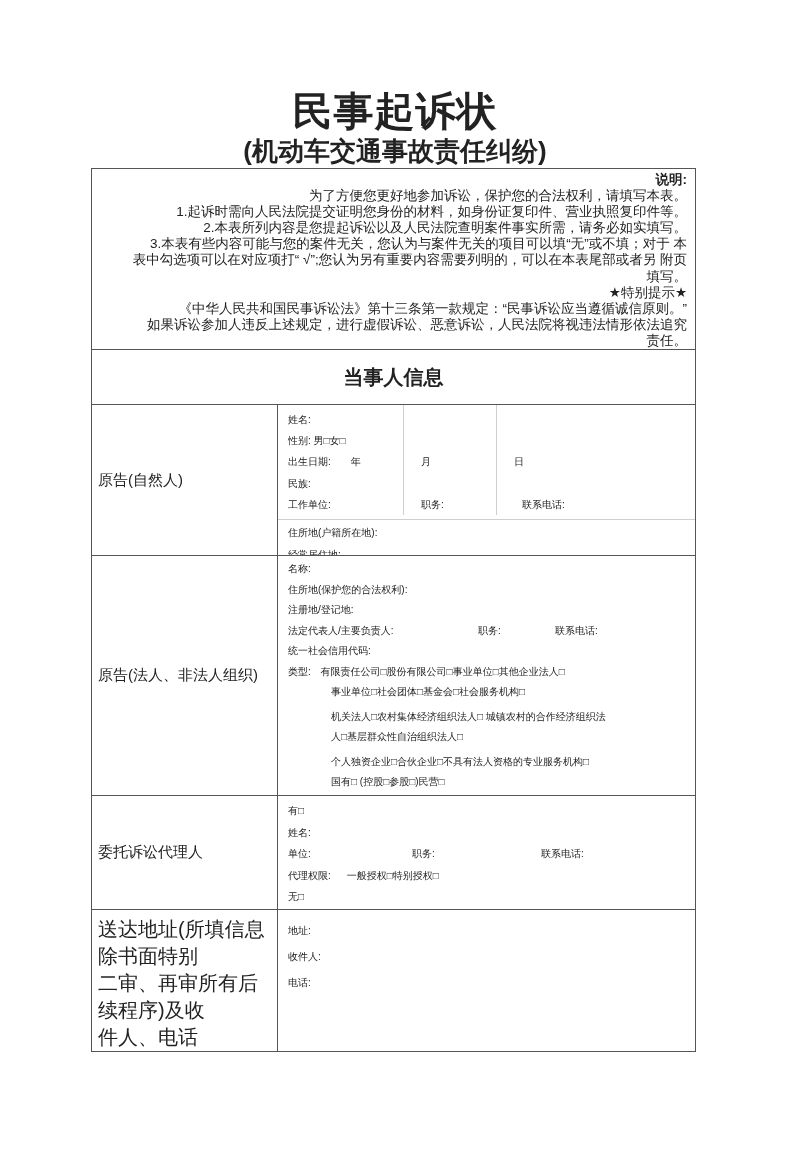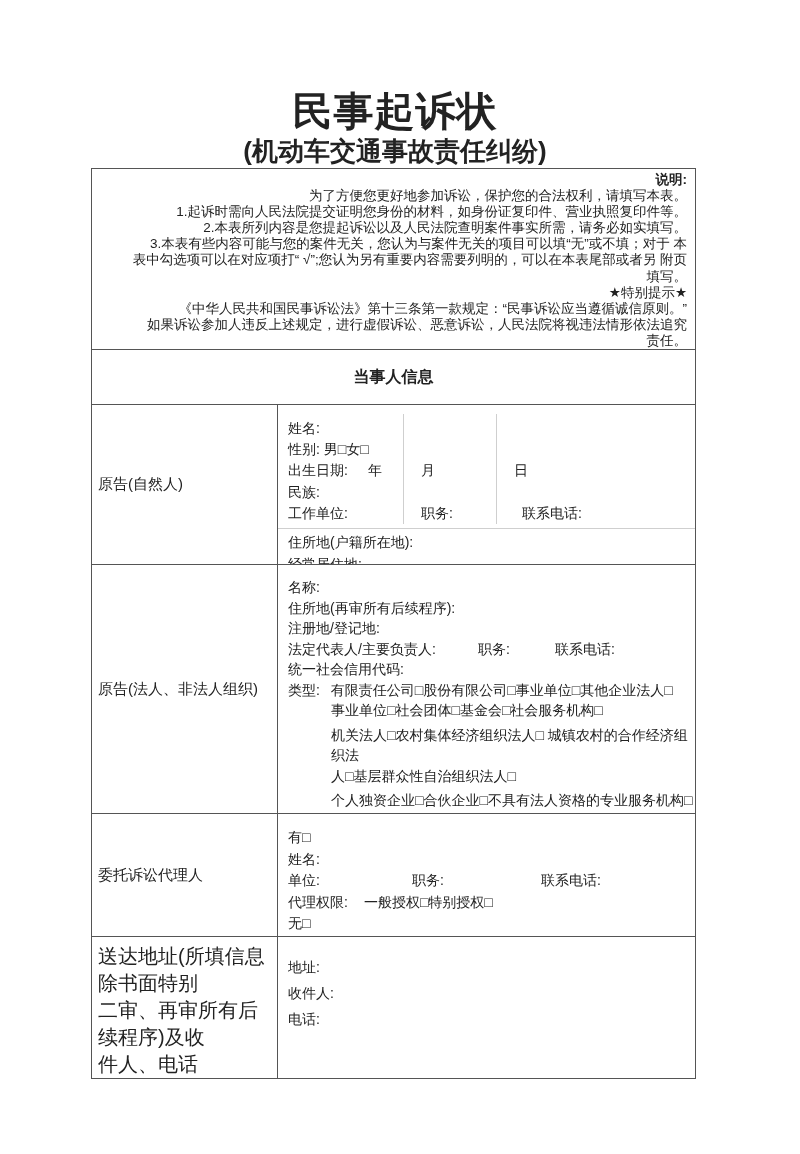--- a/index.html
+++ b/index.html
@@ -28,30 +28,30 @@
     border:1px solid var(--border);background:var(--bg);
   }
   .sec{box-sizing:border-box;border-bottom:1px solid var(--border);}
   
   .notes{height:181px;padding:3px 8px 0 8px;font-size:13.5px;line-height:16.1px;text-align:right;}
   .nl{white-space:nowrap;}
   .nl.bold{font-weight:bold;}
   .nl.ind{padding-left:28px;}
   .nl.ind-book{padding-left:23px;}
   
-  .sec-header{height:55px;line-height:54px;text-align:center;font-size:16px;font-weight:bold;}
+  .sec-header{height:55px;line-height:54px;text-align:center;font-size:20px;font-weight:bold;}
   
   .row{display:flex;box-sizing:border-box;}
   .row.bb{border-bottom:1px solid var(--border);}
   .rlabel{
     width:186px;box-sizing:border-box;border-right:1px solid var(--border);
     display:flex;align-items:center;padding:0 6px;font-size:15px;flex-shrink:0;
   }
   .rlabel.topalign{display:block;padding-top:6px;line-height:27px;font-size:20px;}
-  .rcontent{flex:1;position:relative;font-size:14px;overflow:hidden;margin-top:9px;}
+  .rcontent{flex:1;position:relative;font-size:10px;overflow:hidden;}
   .r1{height:150px;}
   .r2{height:239px;}
   .r3{height:113px;}
   .r4{height:97px;}
   
   .vline{position:absolute;top:0;width:1px;background:var(--light_line);}
   .r1top{height:110px;padding:4px 0 0 10px;line-height:21.2px;}
   .r1bottom{border-top:1px solid var(--light_line);padding:2px 0 0 10px;line-height:22px;}
   .cols{display:flex;}
   .c1{width:115px;flex-shrink:0;}
@@ -122,21 +122,21 @@
         <div>经常居住地:</div>
       </div>
     </div>
   </div>
 
   <div class="row bb">
     <div class="rlabel">原告(法人、非法人组织)</div>
     <div class="rcontent r2">
       <div class="r2in">
         <div>名称:</div>
-        <div>住所地(再审所有后续程序):</div>
+        <div>住所地(保护您的合法权利):</div>
         <div>注册地/登记地:</div>
         <div>
           <span class="w190">法定代表人/主要负责人:</span><span class="w77">职务:</span><span>联系电话:</span>
         </div>
         <div>统一社会信用代码:</div>
         <div>
           <span>类型:</span>
           <span style="margin-left:7px">有限责任公司□股份有限公司□事业单位□其他企业法人□</span>
         </div>
         <div class="hang">事业单位□社会团体□基金会□社会服务机构□</div>

